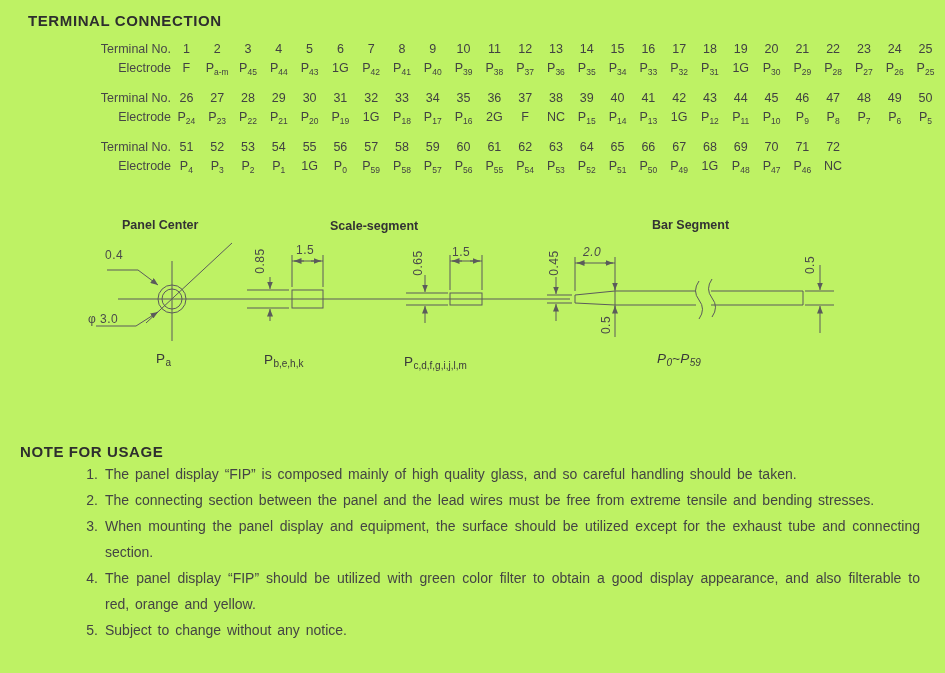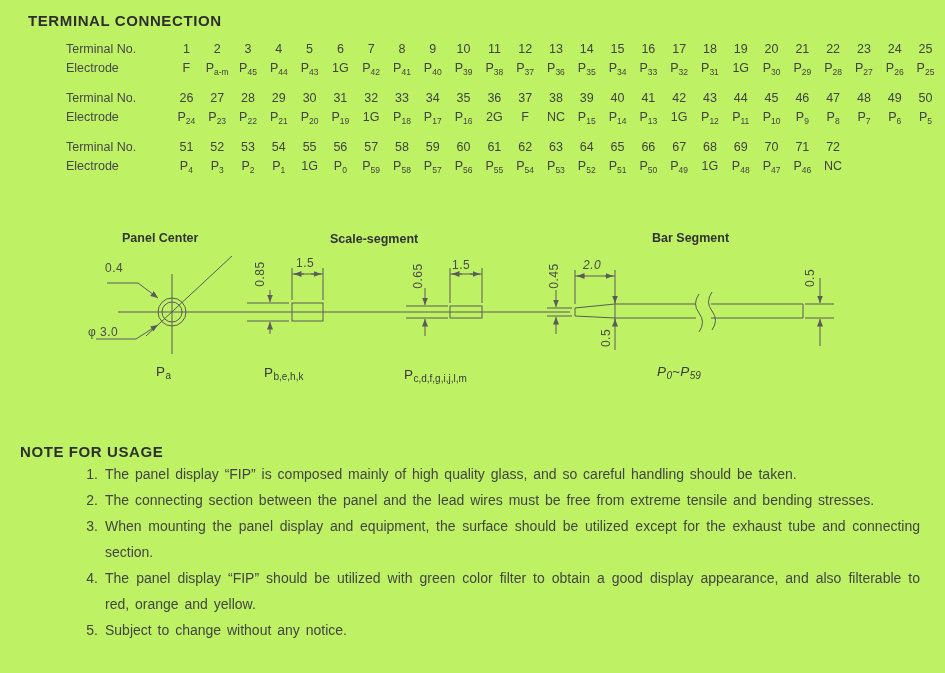--- a/index.html
+++ b/index.html
@@ -9,26 +9,26 @@
   
   .h-main{position:absolute;font-size:15px;font-weight:700;letter-spacing:.6px;color:#2e2e2e;white-space:pre;}
   #tc-heading{left:28px;top:12px;}
   #fig-heading{left:20px;top:206px;font-weight:400;font-size:14.5px;letter-spacing:1.1px;color:#383838;}
   #notes-heading{left:20px;top:443px;}
 
   
   .tc-table{position:absolute;left:66px;top:40px;}
   .tc-group{margin-bottom:7px;}
   .tc-row{display:grid;grid-template-columns:105px repeat(25,30.8px);line-height:19px;font-size:12.5px;}
-  .tc-row .tc-rowlabel{text-align:left;color:#474747;}
+  .tc-row .tc-rowlabel{text-align:right;color:#474747;}
   .tc-cell{text-align:center;color:#424242;}
   sub{font-size:8.5px;vertical-align:-3px;letter-spacing:0;}
 
   
-  .fig{position:absolute;left:0;top:226px;width:869px;height:170px;}
+  .fig{position:absolute;left:0;top:213px;width:869px;height:170px;}
   .fig svg{position:absolute;left:0;top:0;}
   .fig-sec{position:absolute;font-size:12.5px;font-weight:700;color:#333;}
   .dim{position:absolute;font-size:12px;color:#4a4a4a;letter-spacing:.5px;white-space:nowrap;}
   .dim-v{width:34px;height:14px;text-align:center;transform:rotate(-90deg);transform-origin:center;}
   .part{position:absolute;font-size:13.5px;color:#3a3a3a;letter-spacing:.4px;white-space:nowrap;}
   .part sub{font-size:10px;vertical-align:-3px;}
 
   
   .notes{position:absolute;left:78px;top:461px;width:842px;}
   .note-item{display:flex;font-size:14px;line-height:26px;color:#444;}

